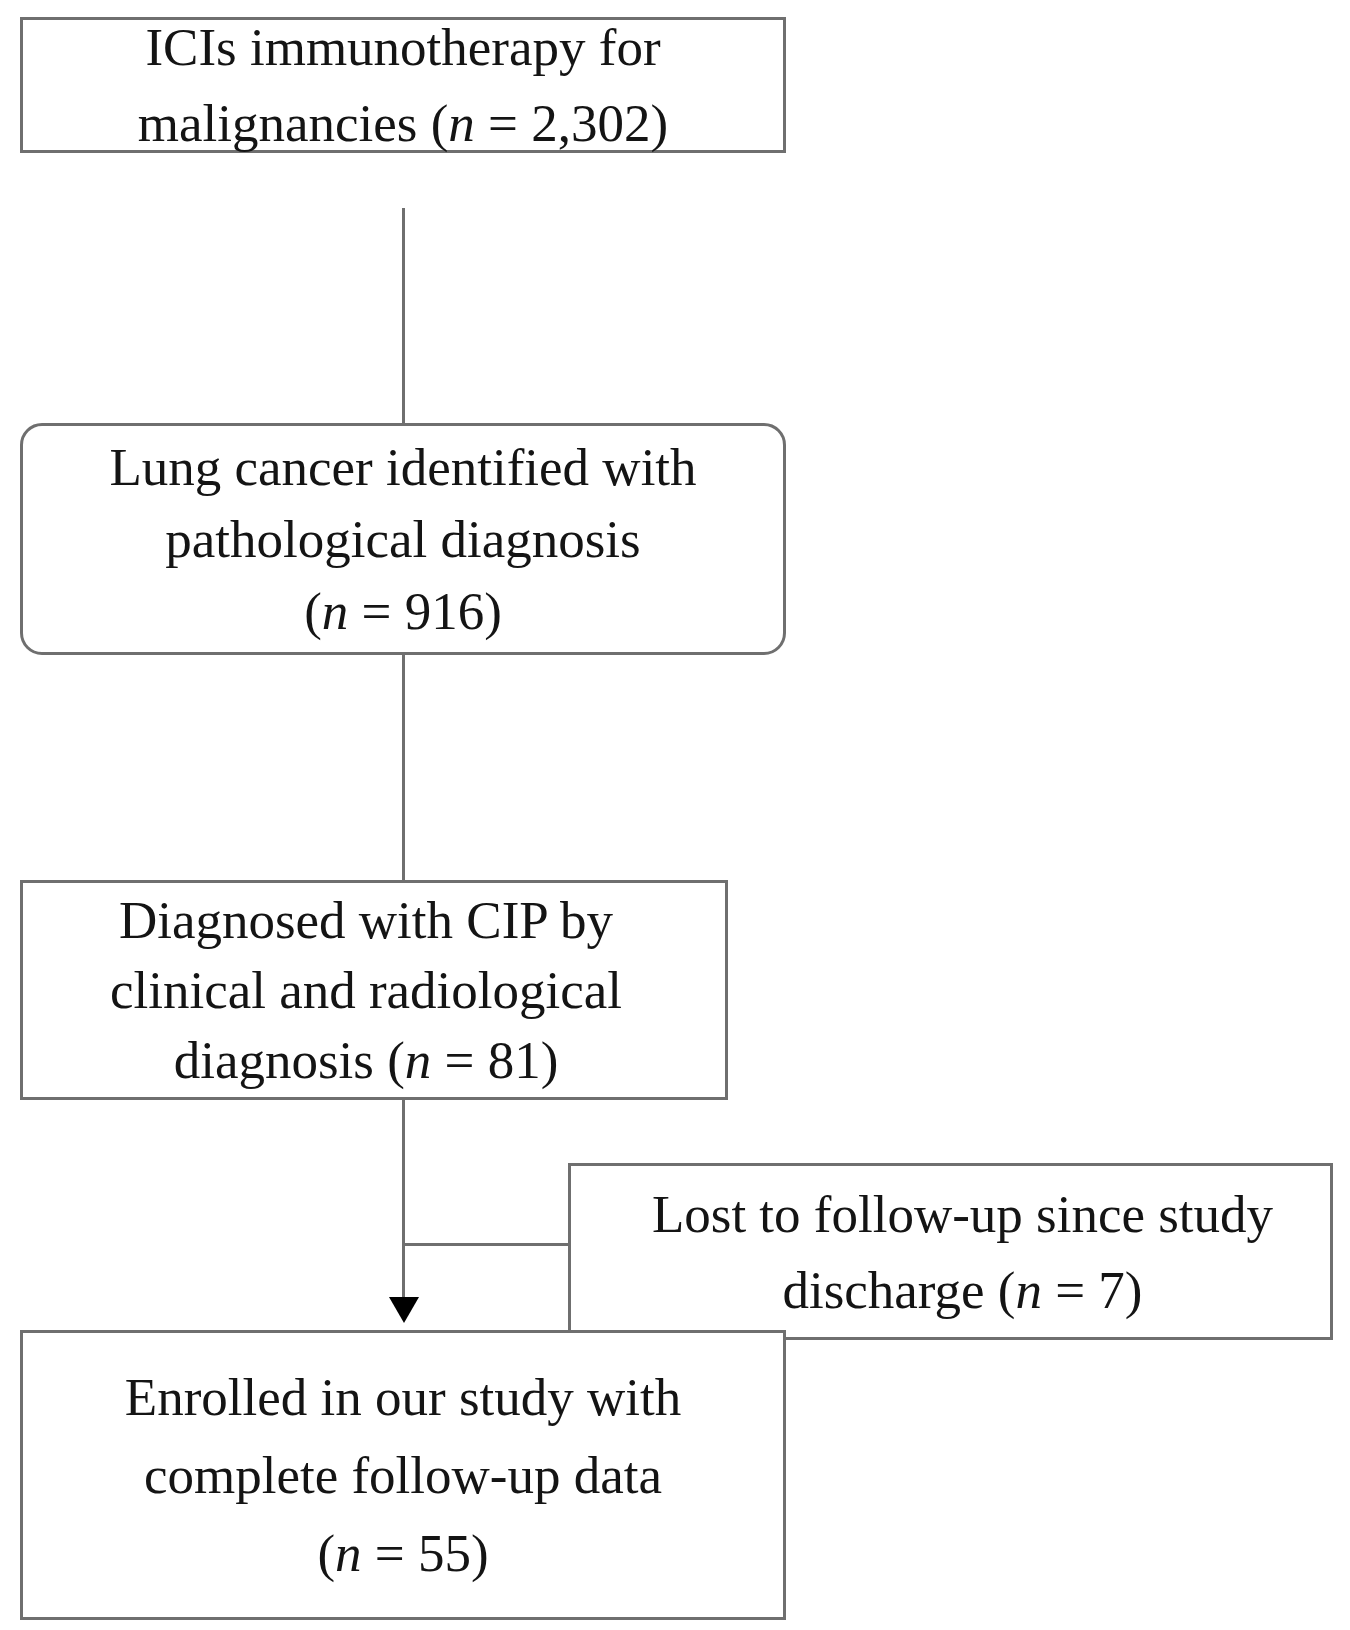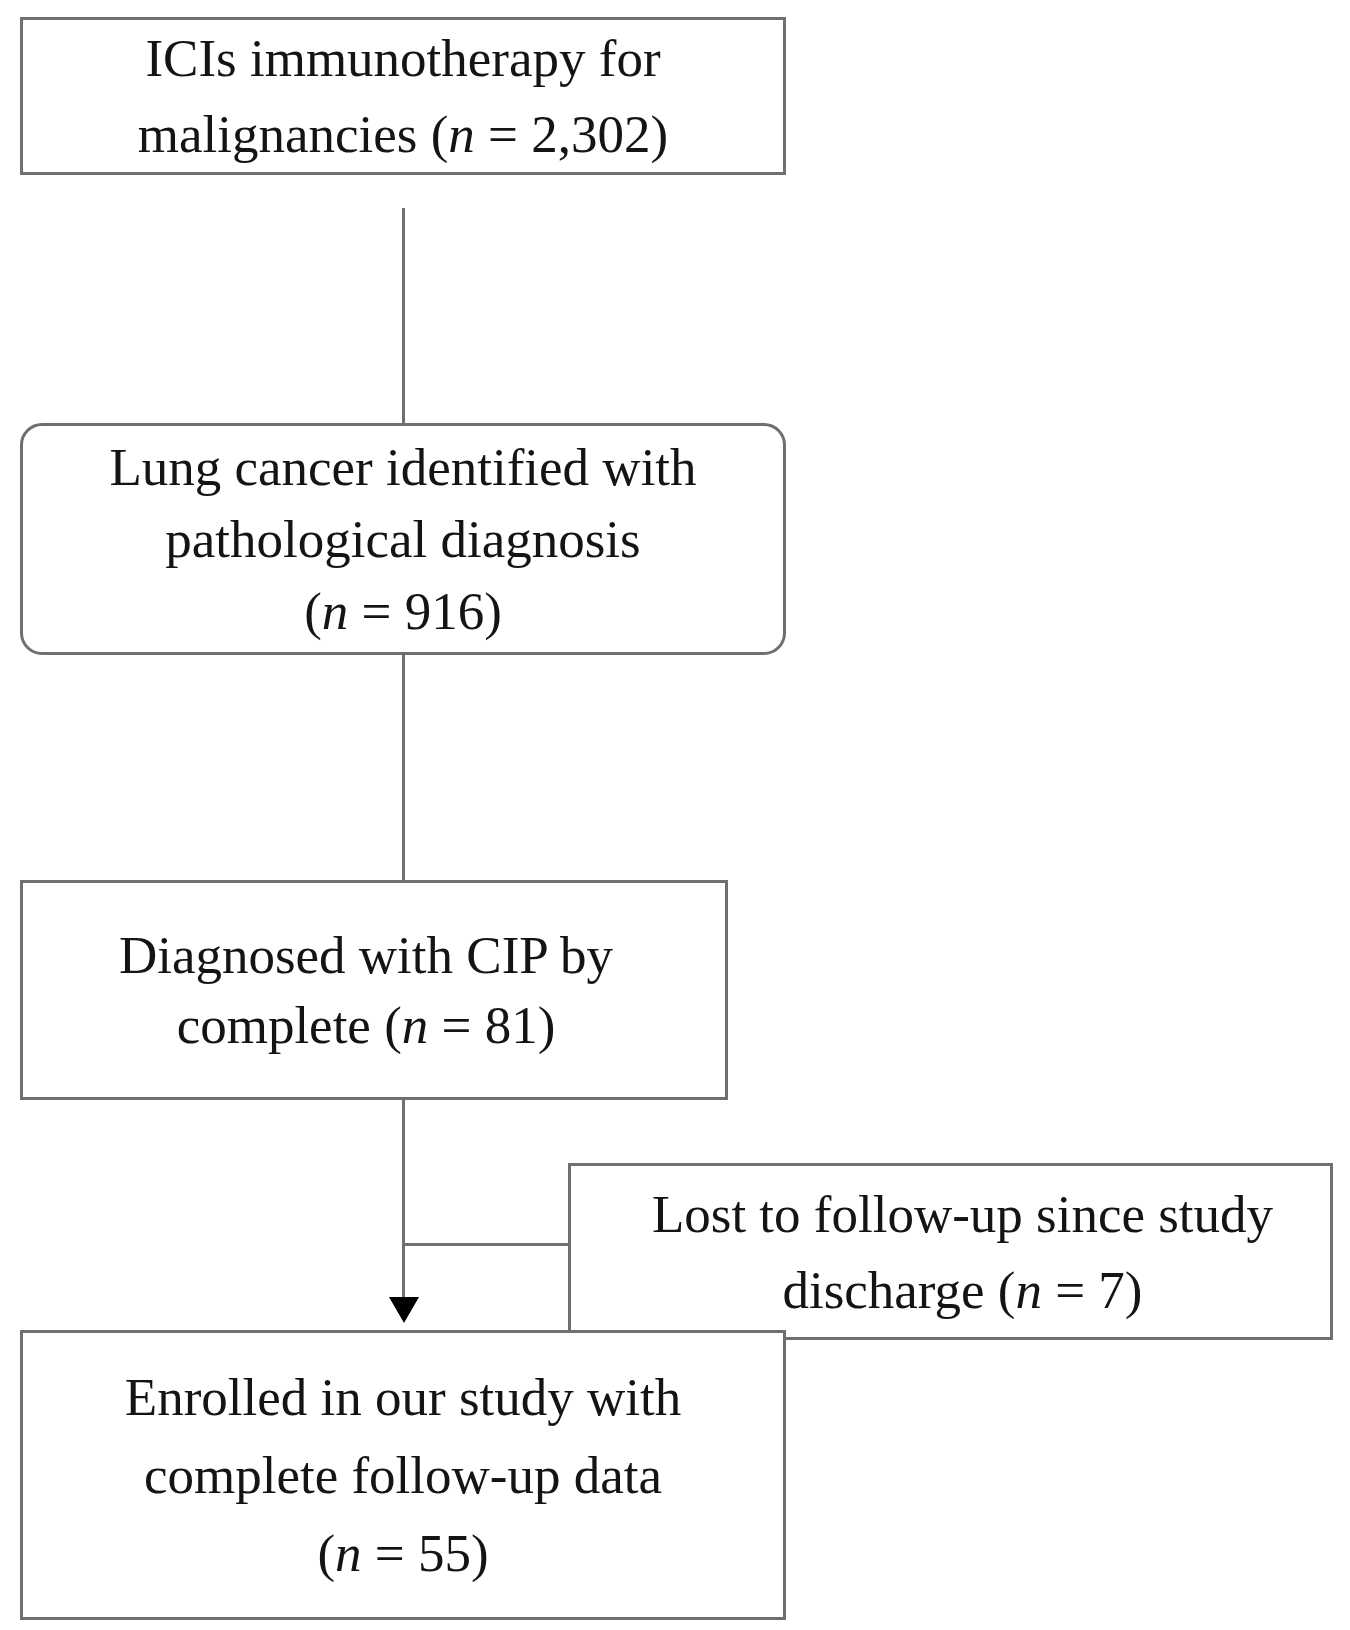--- a/index.html
+++ b/index.html
@@ -38,21 +38,21 @@
     line-height: 69px;
     letter-spacing: 0px;
     white-space: nowrap;
     color: #141414;
   }
   .flow-box.shift-left .line { transform: translateX(-8px); }
 
   .n-italic { font-style: italic; }
 
   
-  #box-screened   { left: 20px;  top: 17px;   width: 766px;  height: 158px; }
+  #box-screened   { left: 20px;  top: 17px;   width: 766px;  height: 136px; }
   #box-identified { left: 20px;  top: 423px;  width: 766px;  height: 232px; border-radius: 22px; }
   #box-diagnosed  { left: 20px;  top: 880px;  width: 708px;  height: 220px; }
   #box-excluded   { left: 568px; top: 1163px; width: 765px;  height: 177px; }
   #box-enrolled   { left: 20px;  top: 1330px; width: 766px;  height: 290px; }
 
   #box-screened   .line { line-height: 76px; }
   #box-identified .line { line-height: 72px; }
   #box-diagnosed  .line { line-height: 70px; }
   #box-excluded   .line { line-height: 76px; }
   #box-enrolled   .line { line-height: 78px; }
@@ -100,21 +100,22 @@
   <div class="flow-box" id="box-identified">
     <span class="line">Lung cancer identified with</span>
     <span class="line">pathological diagnosis</span>
     <span class="line"><span>(</span><span class="n-italic">n</span><span> = 916)</span></span>
   </div>
 
   <div class="connector-v" id="conn-2-3"></div>
 
   <div class="flow-box shift-left" id="box-diagnosed">
     <span class="line">Diagnosed with CIP by</span>
-    <span class="line"><span>complete (</span><span class="n-italic">n</span><span> = 81)</span></span>
+    <span class="line">clinical and radiological</span>
+    <span class="line"><span>diagnosis (</span><span class="n-italic">n</span><span> = 81)</span></span>
   </div>
 
   <div class="connector-v" id="conn-3-4"></div>
   <div class="arrow-head" id="arrow-to-enrolled"></div>
 
   <div class="connector-h" id="conn-branch-excluded"></div>
 
   <div class="flow-box" id="box-excluded">
     <span class="line">Lost to follow-up since study</span>
     <span class="line"><span>discharge (</span><span class="n-italic">n</span><span> = 7)</span></span>

